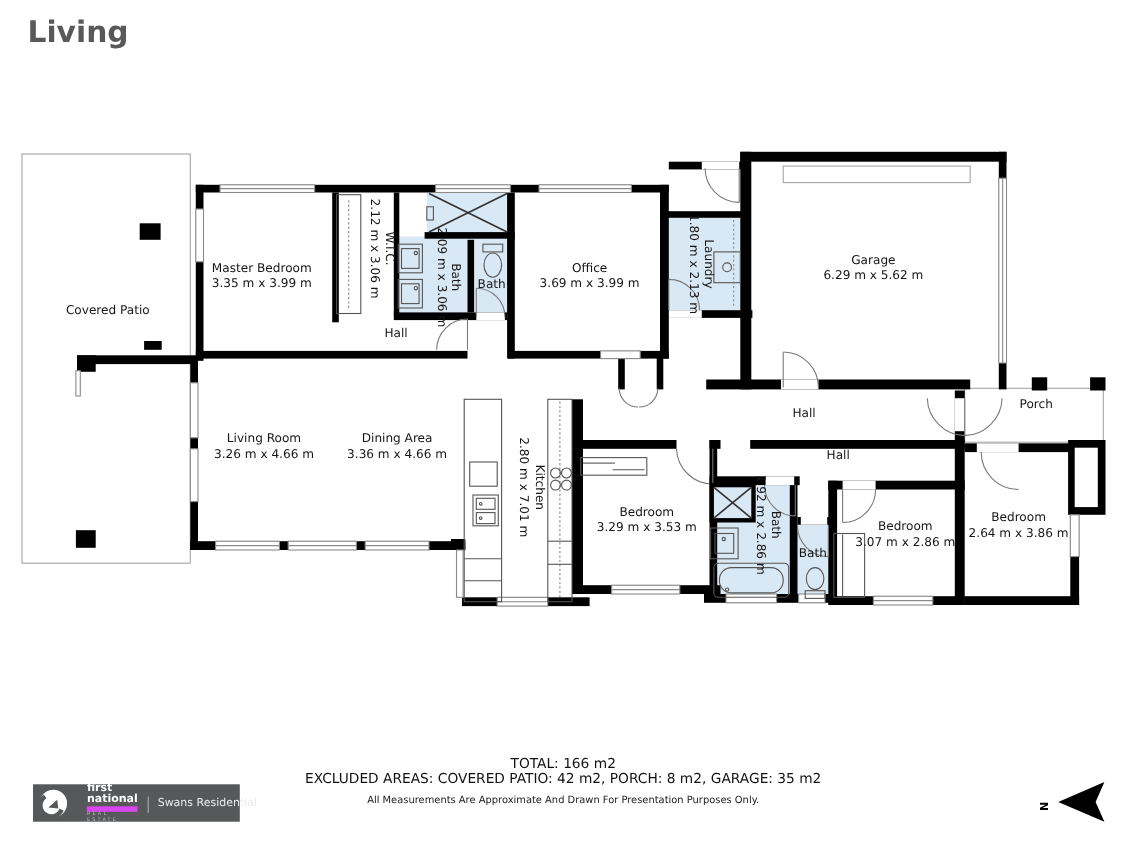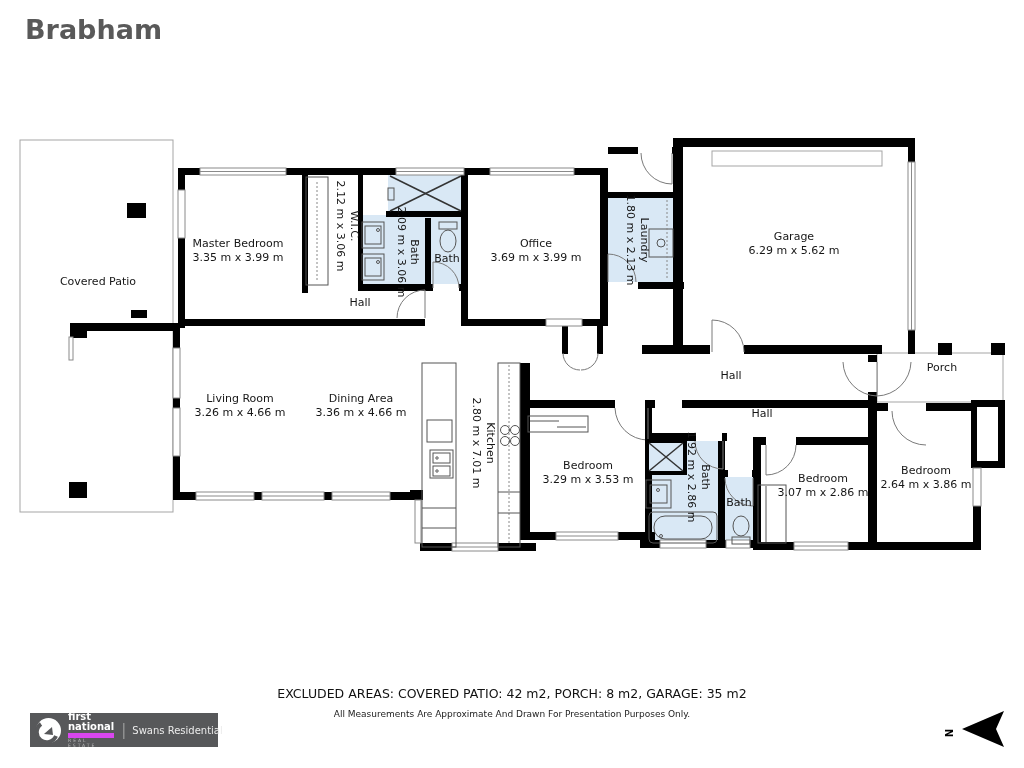--- a/index.html
+++ b/index.html
@@ -18,34 +18,34 @@
   .arc{fill:none;stroke:#7a7a7a;stroke-width:1;}
   .dash{fill:none;stroke:#888;stroke-width:1;stroke-dasharray:2 2;}
   .xline{stroke:#333;stroke-width:1.5;fill:none;}
   .room-label{font-size:11px;fill:#161616;text-anchor:middle;font-family:"DejaVu Sans",sans-serif;}
   .summary{position:absolute;left:0;right:0;top:687px;text-align:center;color:#111;
            font-size:12.5px;line-height:1.13;}
   .summary .disclaimer{font-size:9px;margin-top:8px;color:#222;}
   .logo{position:absolute;left:30px;top:713px;width:188px;height:34px;background:#57585a;
         display:flex;align-items:center;box-sizing:border-box;padding:0 8px 0 5px;color:#fff;}
   .logo-icon{width:27px;height:27px;flex:0 0 auto;}
-  .logo-names{margin-left:6px;line-height:1;}
+  .logo-names{margin-left:17px;line-height:1;}
   .logo-first{font-size:10px;font-weight:bold;display:block;}
   .logo-national{font-size:10px;font-weight:bold;display:block;border-bottom:5px solid #d946ef;padding-bottom:1px;}
   .logo-tag{font-size:4.5px;letter-spacing:2px;color:#b9b9b9;display:block;margin-top:1px;}
   .logo-sep{color:#9a9a9a;font-size:15px;margin:0 6px 0 7px;font-weight:normal;}
   .logo-agency{font-size:10px;color:#ececec;white-space:nowrap;}
 </style>
 </head>
 <body>
 
 <div class="page">
 
   <div class="title">
-    <div>Brabham</div>
+    <div>Living</div>
   </div>
 
   <svg class="plan-svg" width="1024" height="768" viewBox="0 0 1024 768">
 
     <g>
       <rect class="blue" x="388" y="175" width="77" height="40"></rect>
       <rect class="blue" x="362" y="215" width="63" height="71"></rect>
       <rect class="blue" x="425" y="215" width="42" height="71"></rect>
       <rect class="blue" x="605" y="198" width="70" height="86"></rect>
       <rect class="blue" x="647" y="440" width="73" height="102"></rect>
@@ -300,20 +300,21 @@
       <text class="room-label" x="942" y="371">Porch</text>
     </g>
 
     <g>
       <polygon points="962,729 1004,711 996,729 1004,747" fill="#000"></polygon>
       <text x="953" y="733" transform="rotate(-90,953,733)" font-size="10" font-weight="bold" fill="#000" text-anchor="middle">N</text>
     </g>
   </svg>
 
   <div class="summary">
+    <div>TOTAL: 166 m2</div>
     <div>EXCLUDED AREAS: COVERED PATIO: 42 m2, PORCH: 8 m2, GARAGE: 35 m2</div>
     <div class="disclaimer">All Measurements Are Approximate And Drawn For Presentation Purposes Only.</div>
   </div>
 
   <div class="logo">
     <svg class="logo-icon" viewBox="0 0 27 27">
       <circle cx="13.5" cy="13.5" r="12.5" fill="#ffffff"></circle>
       <path d="M6,7 A10,10 0 1 0 21,19" fill="none" stroke="#57585a" stroke-width="4"></path>
       <polygon points="9,17 17,10 18,18" fill="#57585a"></polygon>
     </svg>

